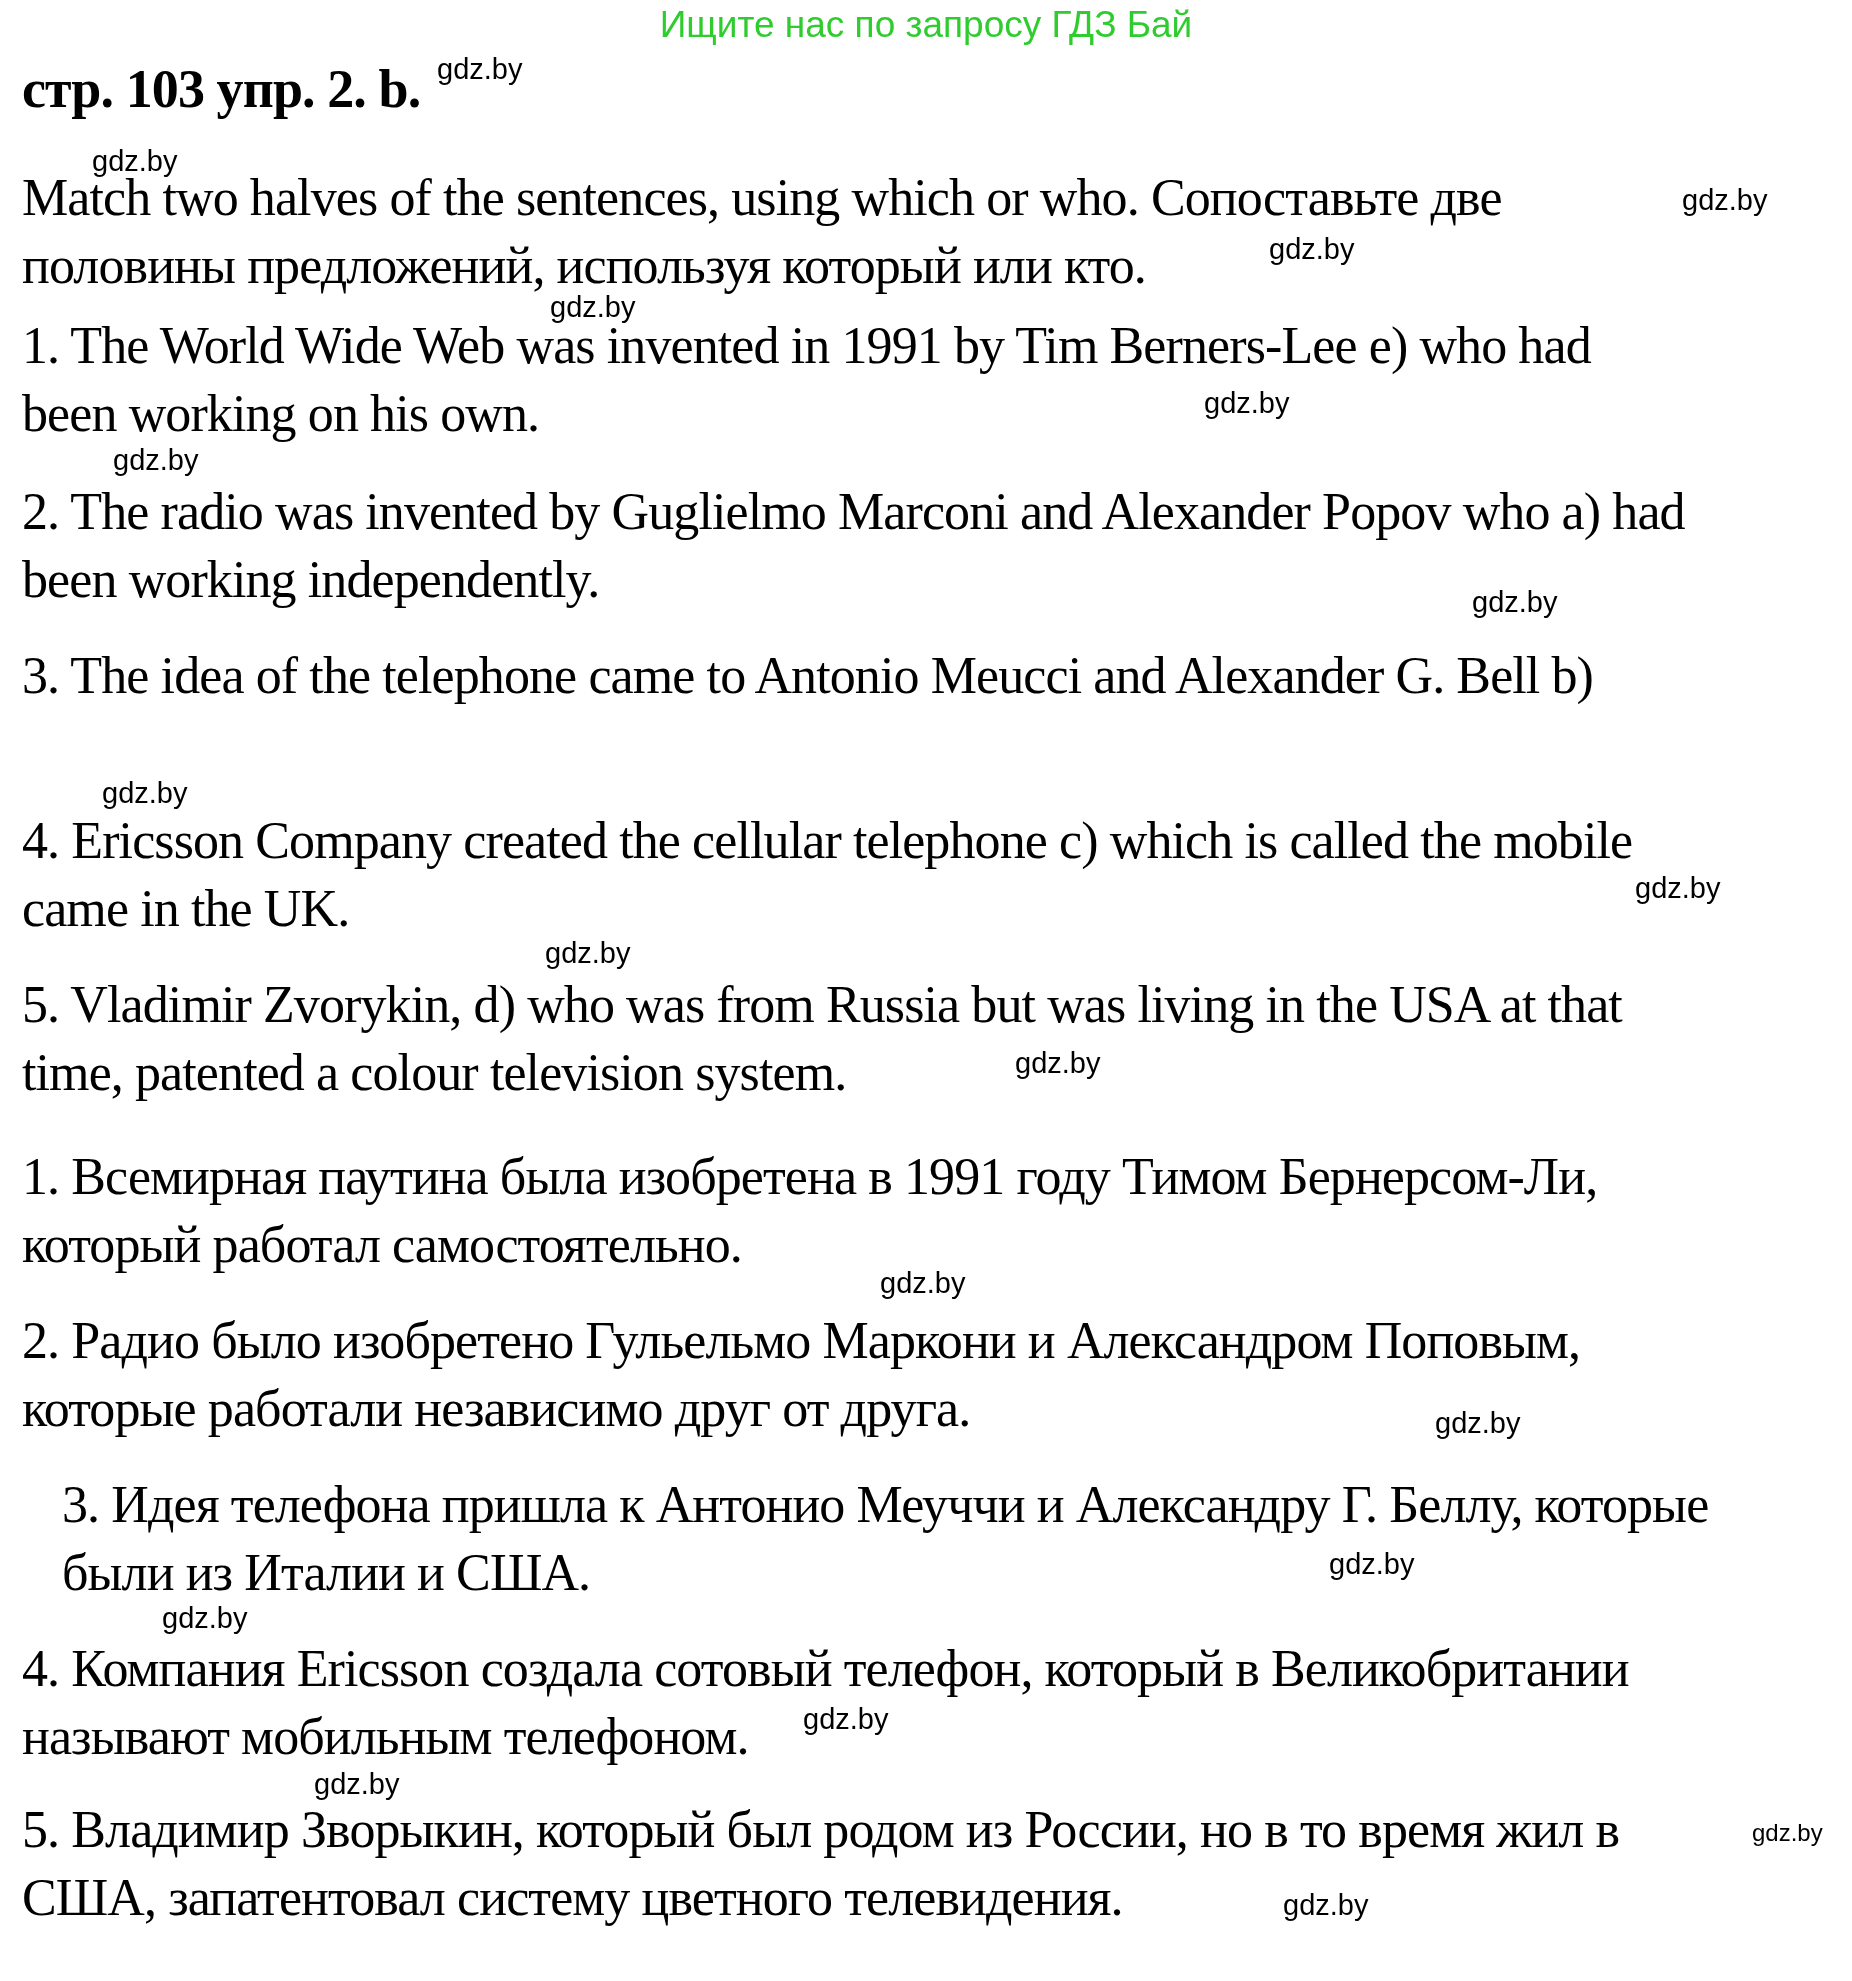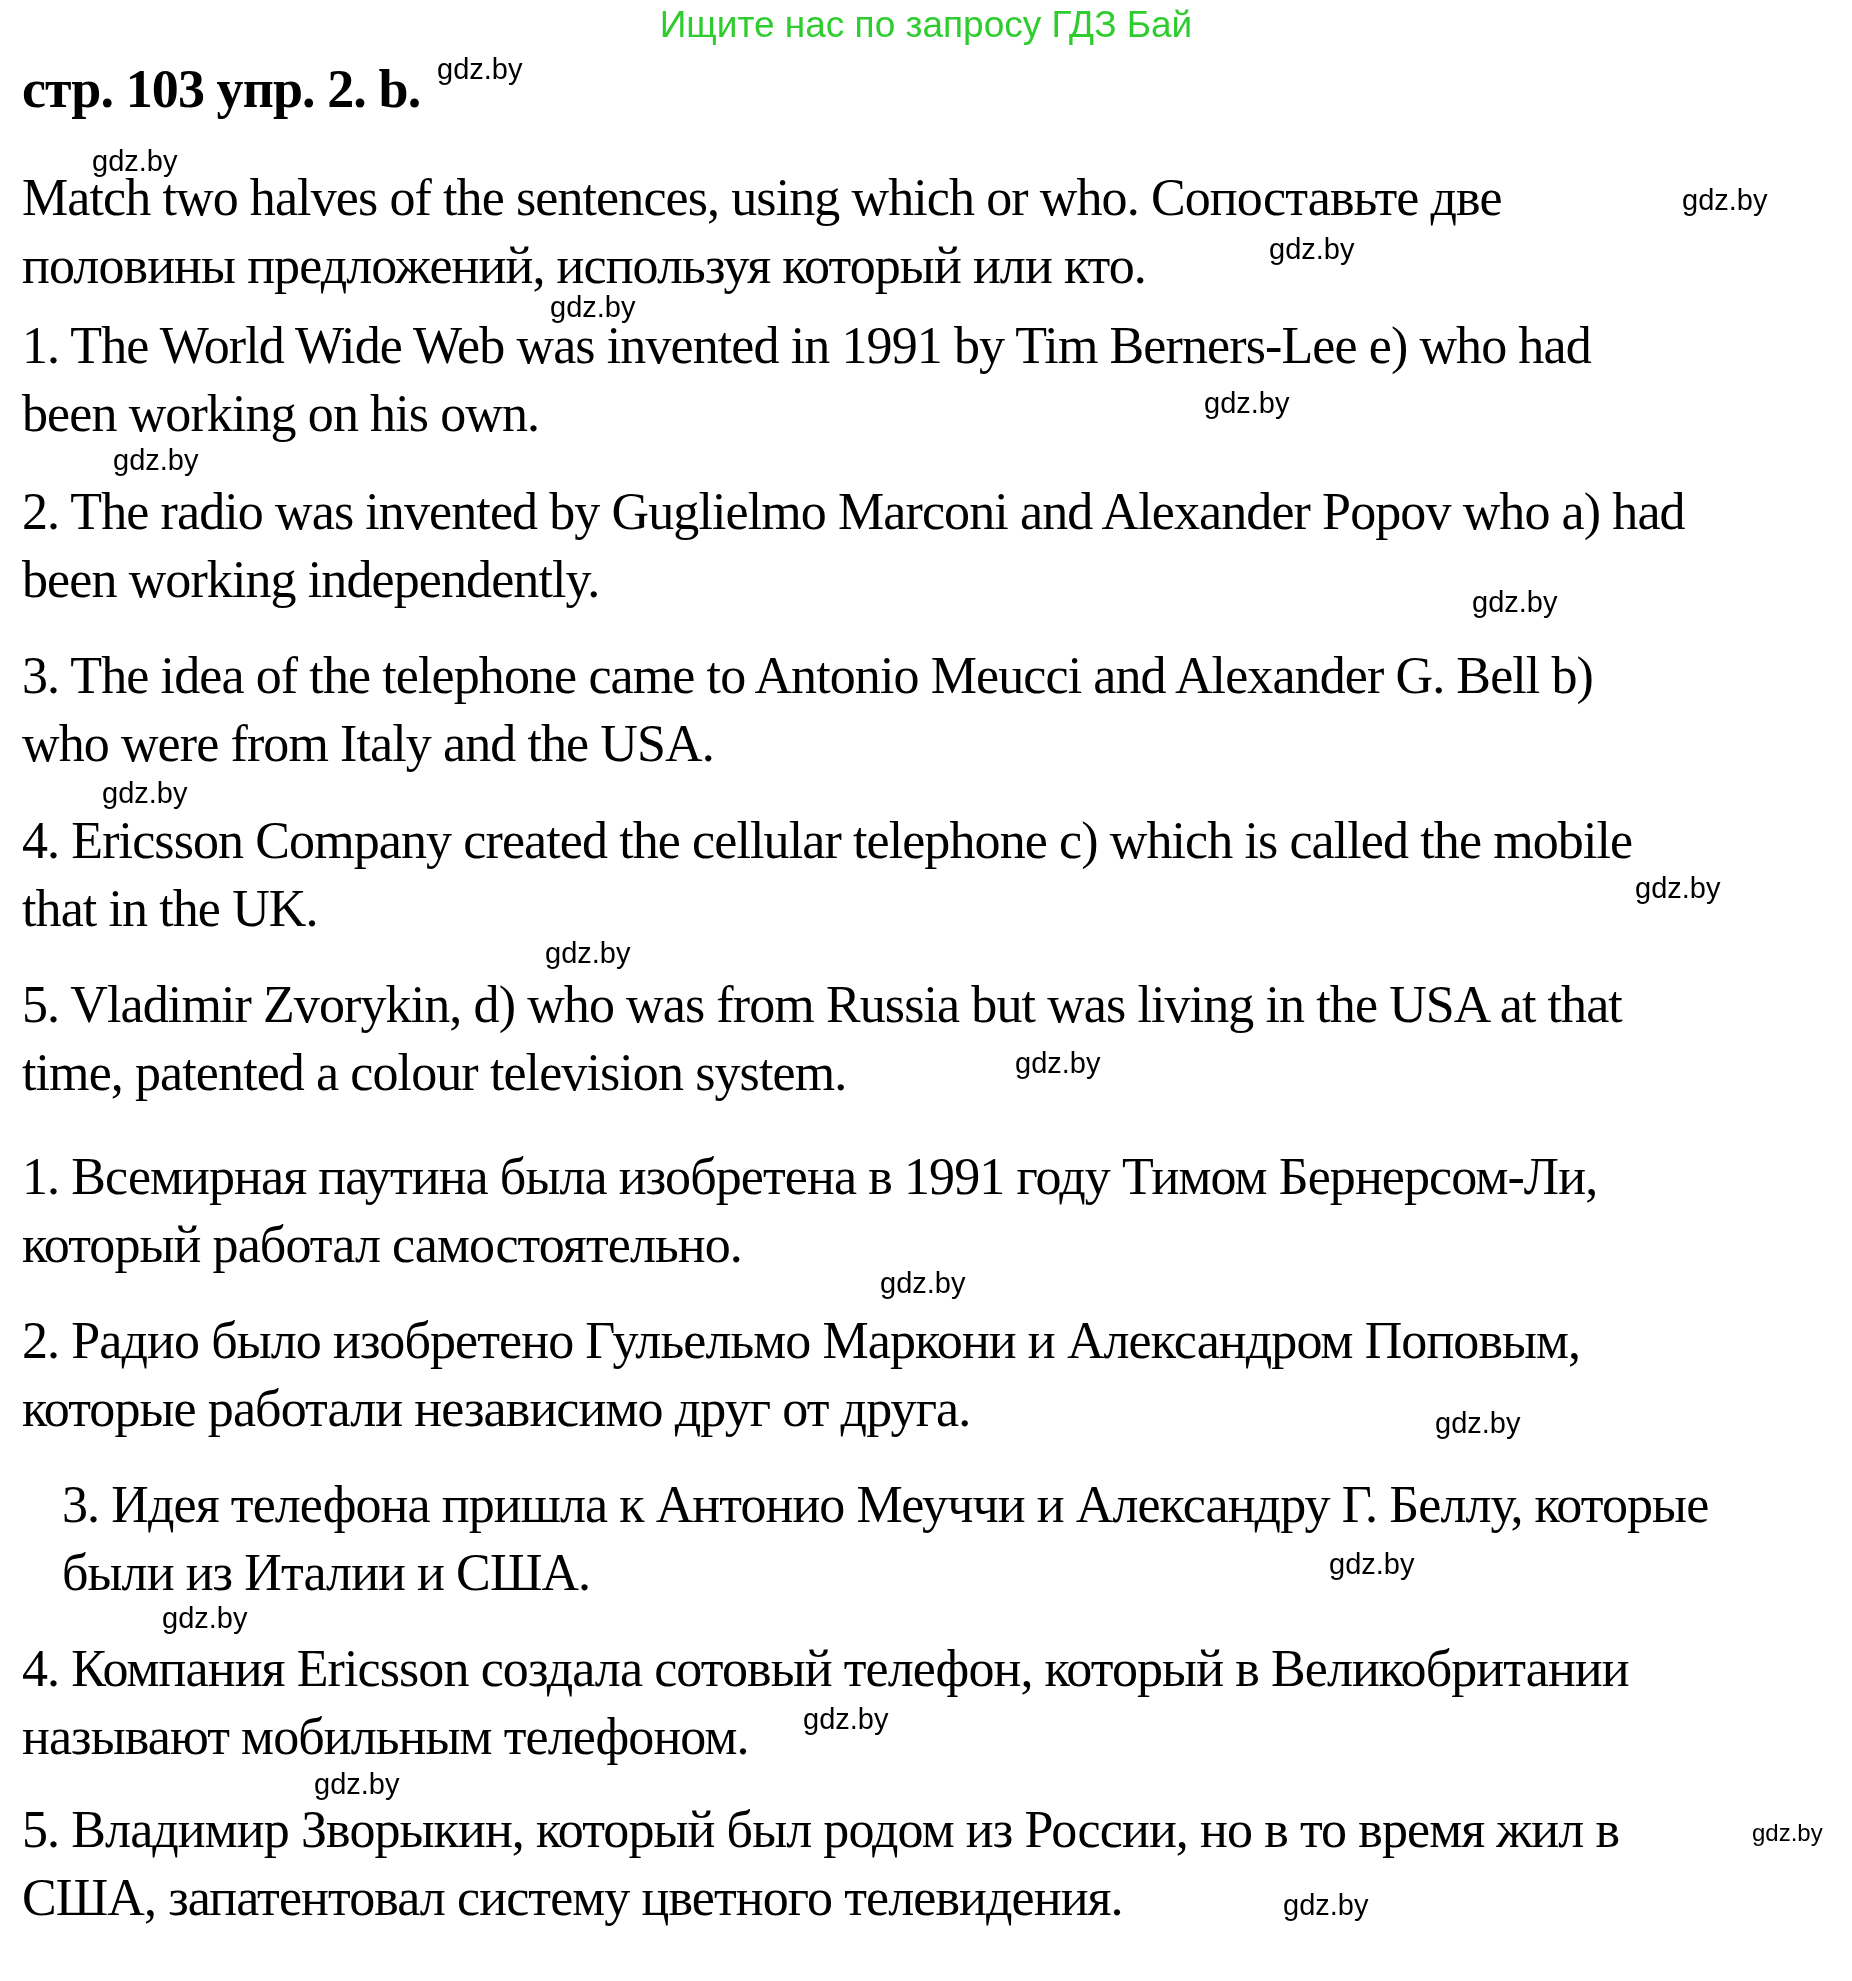--- a/index.html
+++ b/index.html
@@ -100,25 +100,24 @@
   <div class="para" style="top:312px;">
     <div class="line">1. The World Wide Web was invented in 1991 by Tim Berners-Lee e) who had</div>
     <div class="line">been working on his own.</div>
   </div>
   <div class="para" style="top:478px;">
     <div class="line">2. The radio was invented by Guglielmo Marconi and Alexander Popov who a) had</div>
     <div class="line">been working independently.</div>
   </div>
   <div class="para" style="top:642px;">
     <div class="line">3. The idea of the telephone came to Antonio Meucci and Alexander G. Bell b)</div>
-    <div class="line">who were from Italy and the USA.</div>
   </div>
   <div class="para" style="top:807px;">
     <div class="line">4. Ericsson Company created the cellular telephone c) which is called the mobile</div>
-    <div class="line">that in the UK.</div>
+    <div class="line">came in the UK.</div>
   </div>
   <div class="para" style="top:971px;">
     <div class="line">5. Vladimir Zvorykin, d) who was from Russia but was living in the USA at that</div>
     <div class="line">time, patented a colour television system.</div>
   </div>
 
   <div class="para" style="top:1143px;">
     <div class="line">1. Всемирная паутина была изобретена в 1991 году Тимом Бернерсом-Ли,</div>
     <div class="line">который работал самостоятельно.</div>
   </div>

